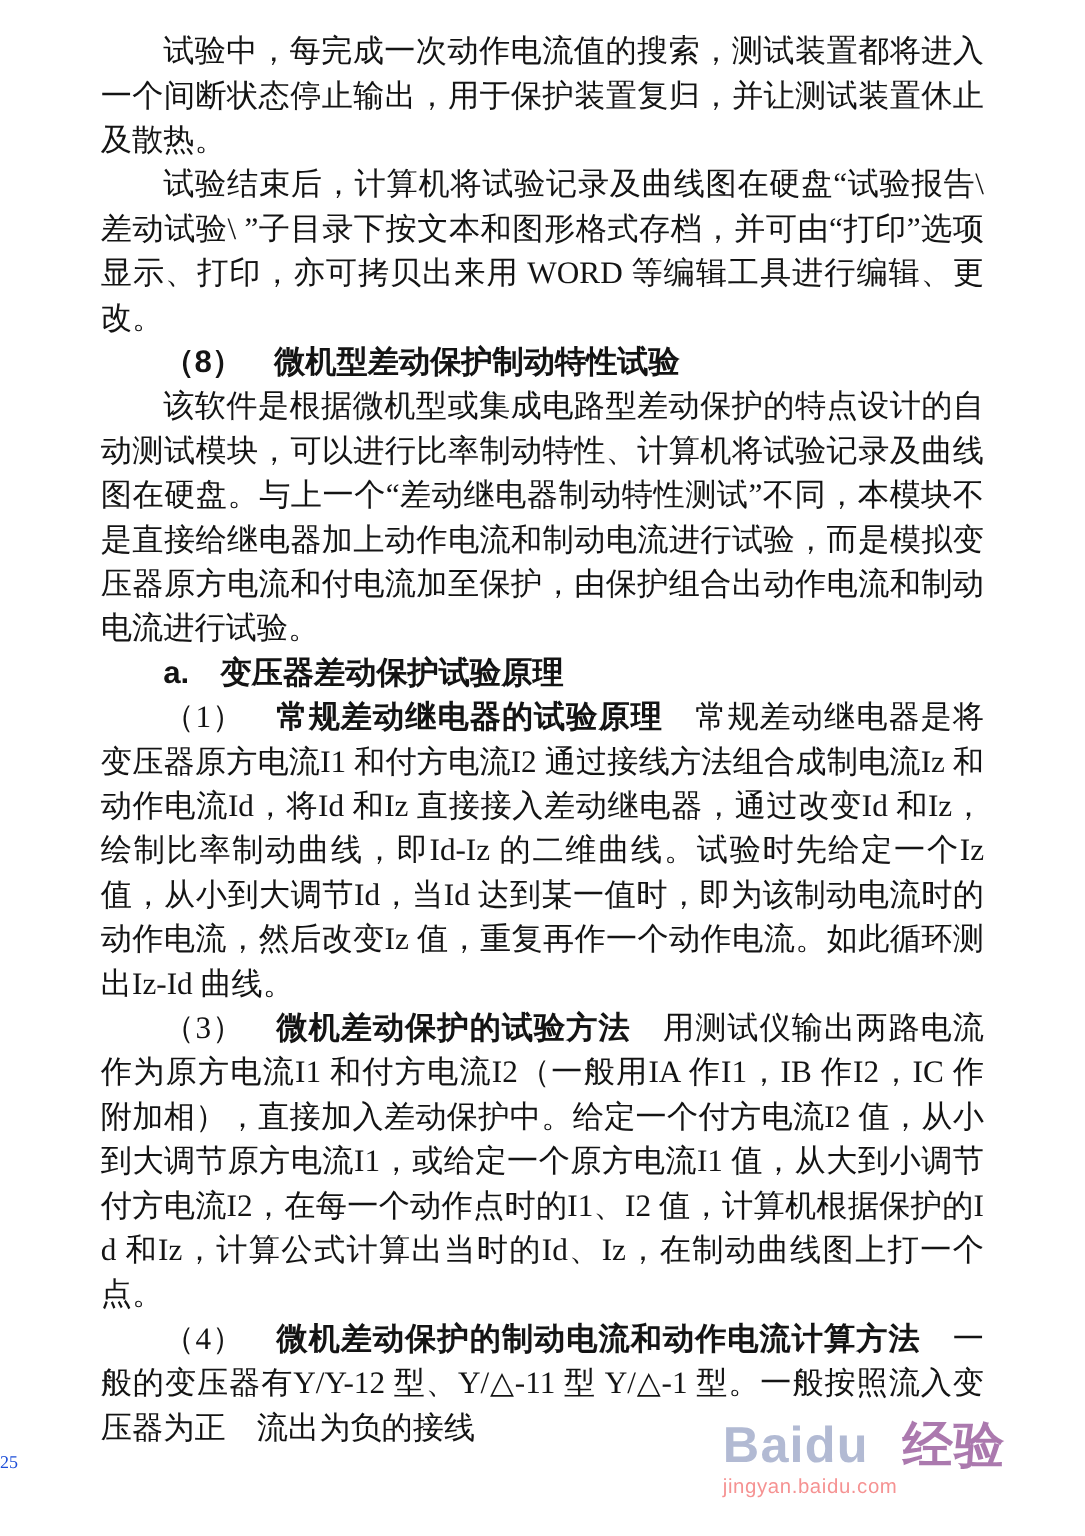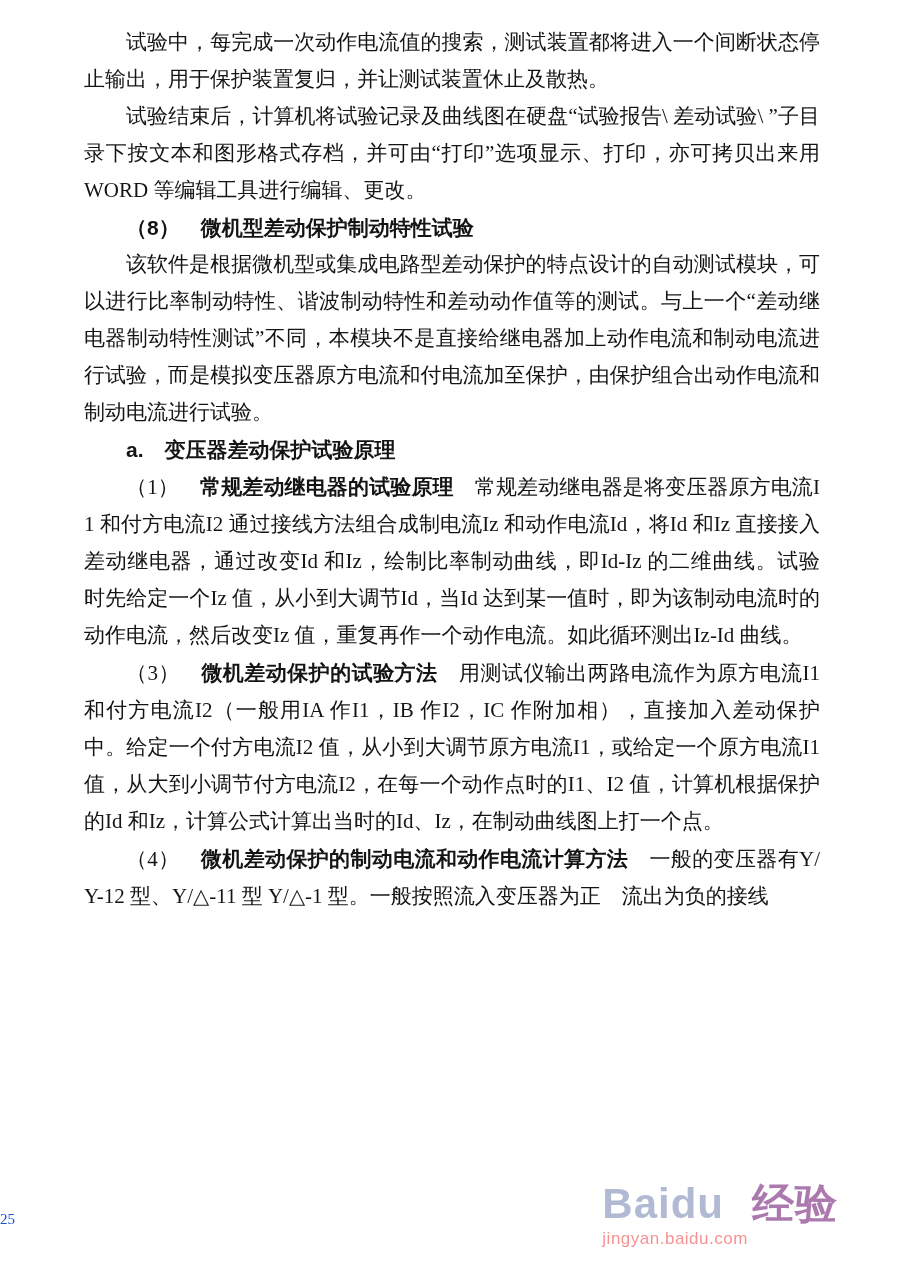--- a/index.html
+++ b/index.html
@@ -28,21 +28,21 @@
     font-style: italic;
     letter-spacing: 1px;
     color: #111111;
   }
   .doc-body {
     margin: 0 84px;
     padding-top: 24px;
   }
   .para {
     margin: 0;
-    font-size: 21px;
+    font-size: 26px;
     line-height: 37px;
     text-align: justify;
     text-indent: 2em;
     color: #141414;
     word-break: break-all;
   }
   .para.heading {
     font-family: "Liberation Sans", "DejaVu Sans", sans-serif;
     font-weight: bold;
   }
@@ -84,21 +84,21 @@
 </head>
 <body>
 
 <div class="page">
 
 
   <div class="doc-body" id="doc-body">
       <p class="para"><span>试验中，每完成一次动作电流值的搜索，测试装置都将进入一个间断状态停止输出，用于保护装置复归，并让测试装置休止及散热。</span></p>
       <p class="para"><span>试验结束后，计算机将试验记录及曲线图在硬盘“试验报告\ 差动试验\ ”子目录下按文本和图形格式存档，并可由“打印”选项显示、打印，亦可拷贝出来用 WORD 等编辑工具进行编辑、更改。</span></p>
       <p class="para heading"><span class="b">（8）　微机型差动保护制动特性试验</span></p>
-      <p class="para"><span>该软件是根据微机型或集成电路型差动保护的特点设计的自动测试模块，可以进行比率制动特性、谐波制动特性和差动动作值等的测试。与上一个“差动继电器制动特性测试”不同，本模块不是直接给继电器加上动作电流和制动电流进行试验，而是模拟变压器原方电流和付电流加至保护，由保护组合出动作电流和制动电流进行试验。</span></p>
+      <p class="para"><span>该软件是根据微机型或集成电路型差动保护的特点设计的自动测试模块，可以进行比率制动特性、计算机将试验记录及曲线图在硬盘。与上一个“差动继电器制动特性测试”不同，本模块不是直接给继电器加上动作电流和制动电流进行试验，而是模拟变压器原方电流和付电流加至保护，由保护组合出动作电流和制动电流进行试验。</span></p>
       <p class="para heading"><span class="b">a.　变压器差动保护试验原理</span></p>
       <p class="para"><span>（1）　</span><span class="b">常规差动继电器的试验原理</span><span>　常规差动继电器是将变压器原方电流I1 和付方电流I2 通过接线方法组合成制电流Iz 和动作电流Id，将Id 和Iz 直接接入差动继电器，通过改变Id 和Iz，绘制比率制动曲线，即Id-Iz 的二维曲线。试验时先给定一个Iz 值，从小到大调节Id，当Id 达到某一值时，即为该制动电流时的动作电流，然后改变Iz 值，重复再作一个动作电流。如此循环测出Iz-Id 曲线。</span></p>
       <p class="para"><span>（3）　</span><span class="b">微机差动保护的试验方法</span><span>　用测试仪输出两路电流作为原方电流I1 和付方电流I2（一般用IA 作I1，IB 作I2，IC 作附加相），直接加入差动保护中。给定一个付方电流I2 值，从小到大调节原方电流I1，或给定一个原方电流I1 值，从大到小调节付方电流I2，在每一个动作点时的I1、I2 值，计算机根据保护的Id 和Iz，计算公式计算出当时的Id、Iz，在制动曲线图上打一个点。</span></p>
       <p class="para"><span>（4）　</span><span class="b">微机差动保护的制动电流和动作电流计算方法</span><span>　一般的变压器有Y/Y-12 型、Y/△-11 型 Y/△-1 型。一般按照流入变压器为正　流出为负的接线</span></p>
     </div>
 
   <div class="footer">
     <span>25</span>
   </div>
 

